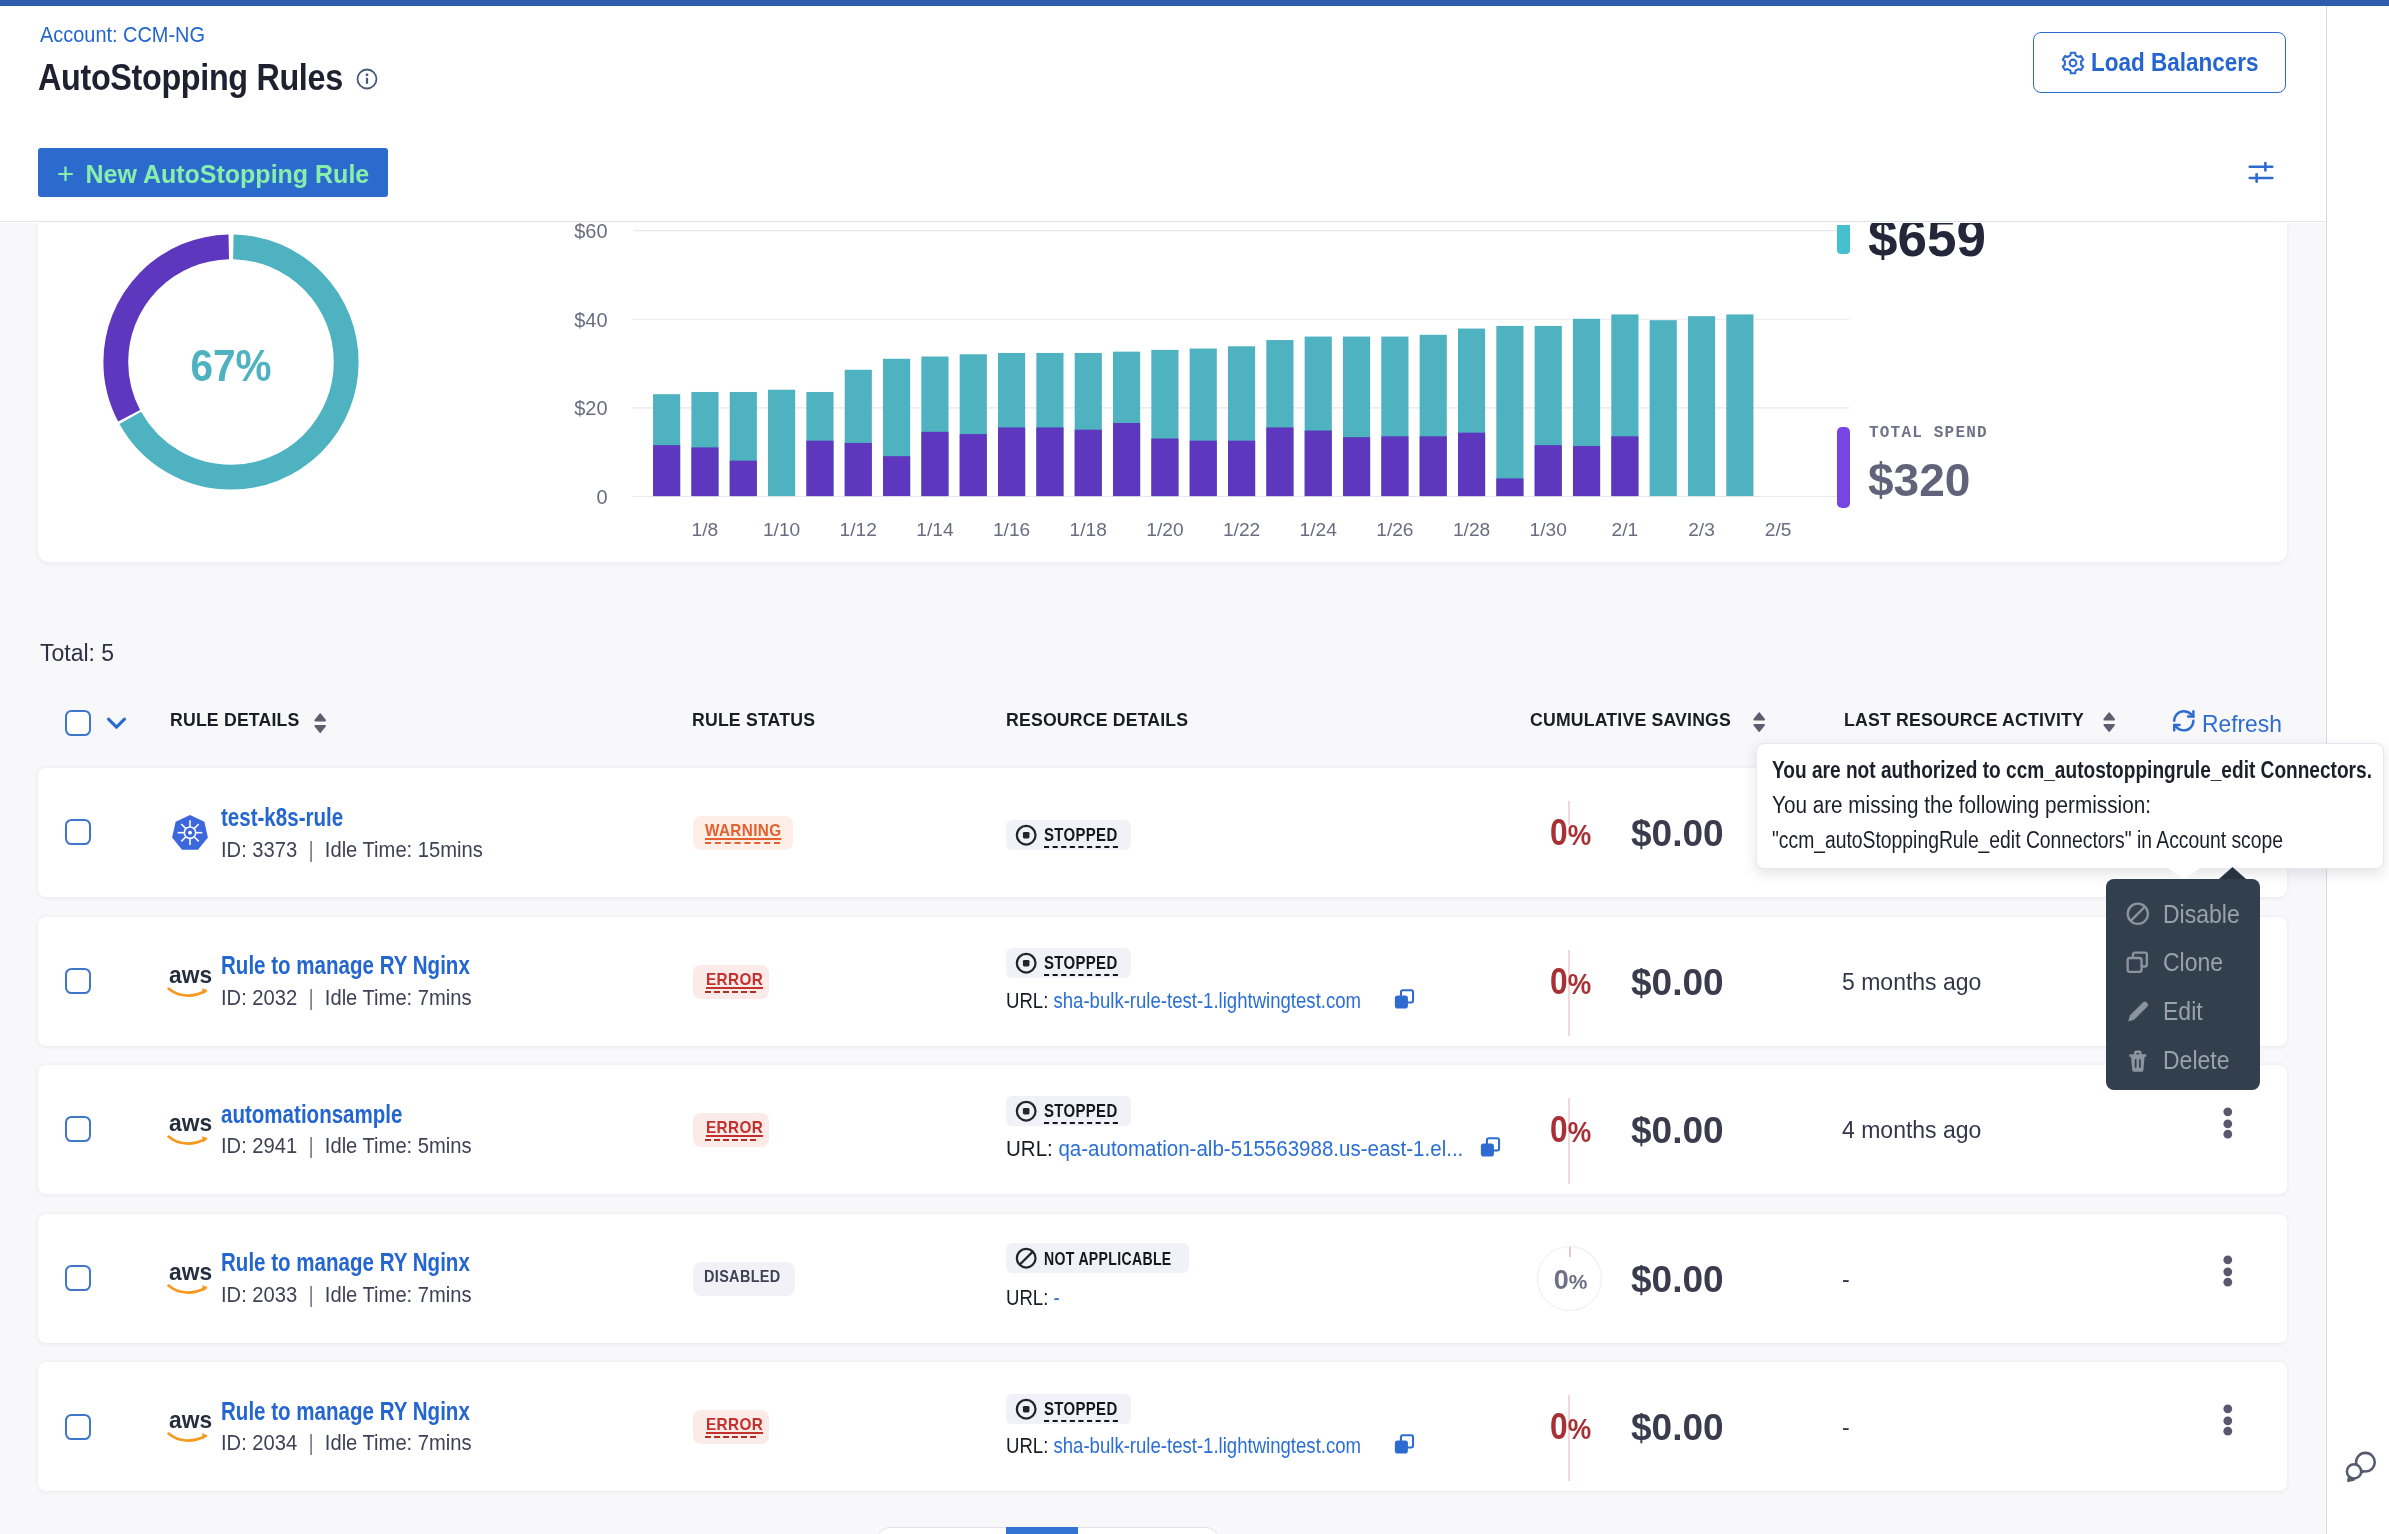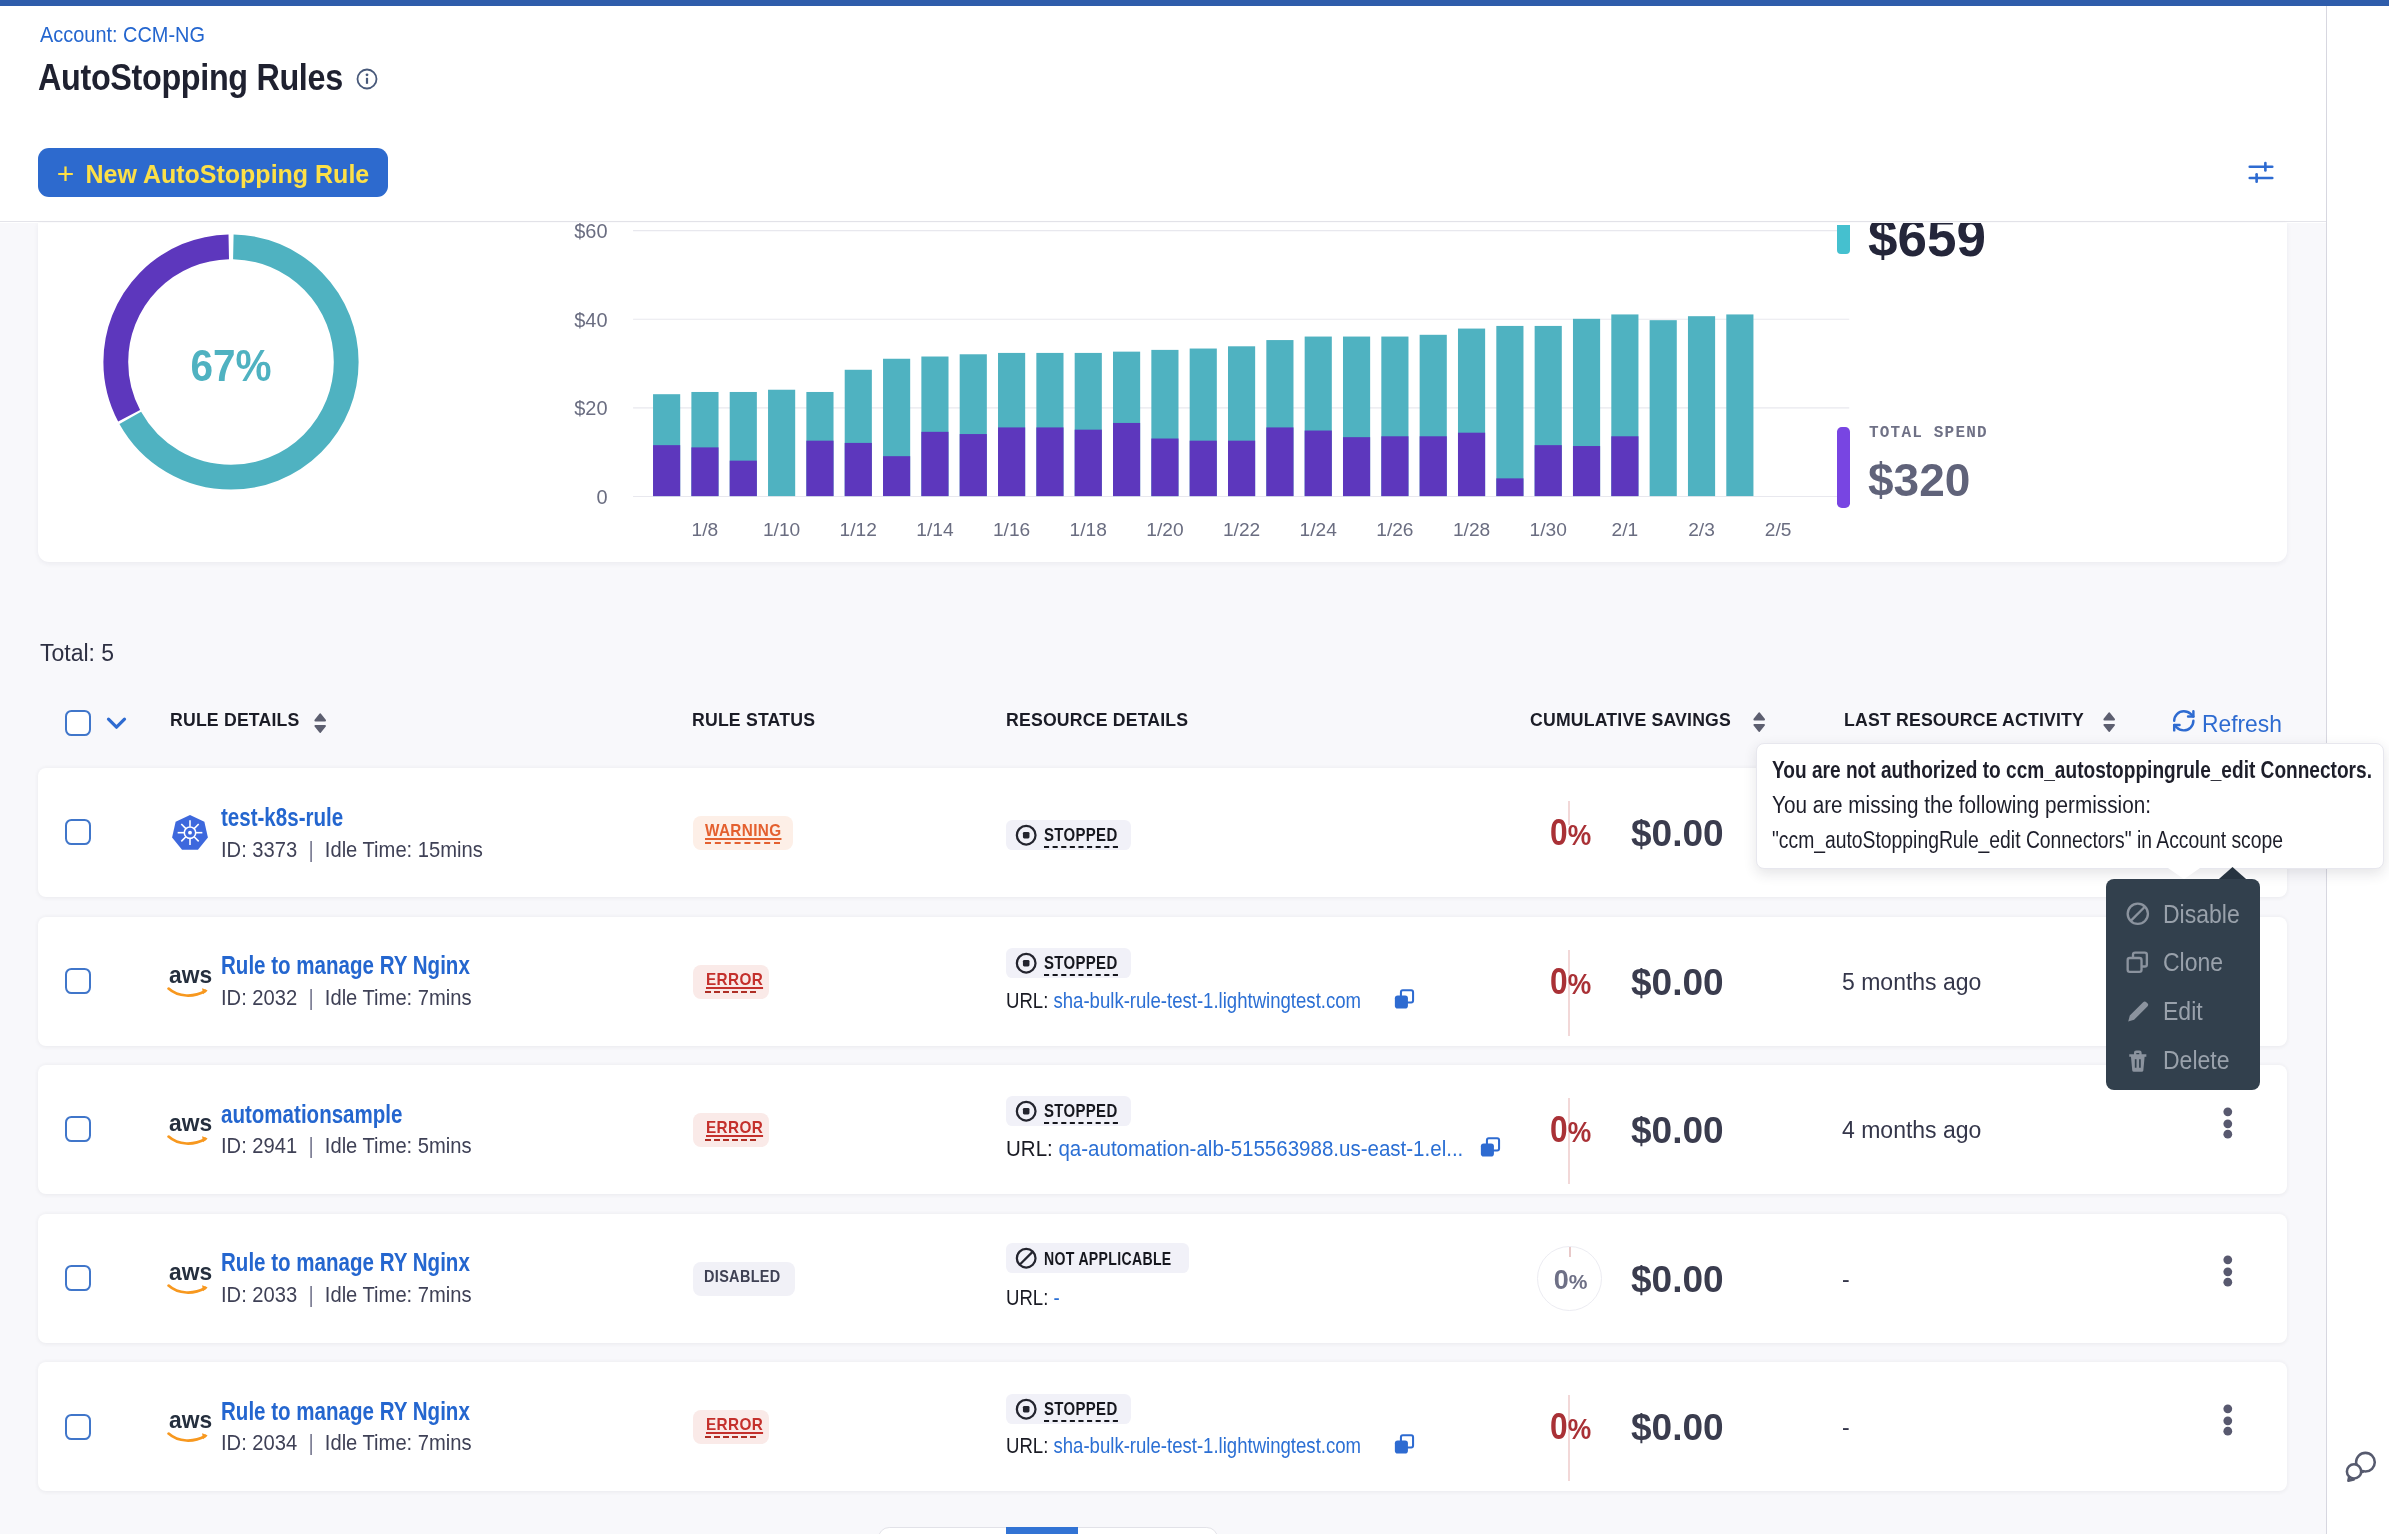--- a/index.html
+++ b/index.html
@@ -12,21 +12,21 @@
 #rightline { left:2326px; top:5.6px; width:0.8px; height:1529px; background:#d7d7e0; }
 
 
 #hdr { left:0; top:5.6px; width:2326px; height:116px; background:#fff; border-bottom:0.8px solid #e6e6ec; }
 #acct { left:40px; top:21.6px; font-size:22.4px; color:#2466cf; transform:scaleX(0.89); transform-origin:0 0; white-space:nowrap; }
 #title { left:38px; top:57px; font-size:37px; font-weight:bold; color:#1f2130; letter-spacing:-0.4px; transform:scaleX(0.875); transform-origin:0 0; white-space:nowrap; }
 #lbbtn { left:2033px; top:32px; width:253px; height:61px; border:1.6px solid #2e6bd1; border-radius:8px; background:#fff; color:#2465cf; font-weight:bold; font-size:25px; line-height:58px; }
 
 
 #tbar { left:0; top:121px; width:2326px; height:101px; background:#fff; border-bottom:0.8px solid #e4e4ea; }
-#newbtn { left:38px; top:148px; width:350px; height:49px; background:#2d6ace; border-radius:11px; color:#fde047; font-weight:bold; font-size:25px; line-height:49px; text-align:center; }
+#newbtn { left:38px; top:148px; width:350px; height:49px; background:#2d6ace; border-radius:3px; color:#86efac; font-weight:bold; font-size:25px; line-height:49px; text-align:center; }
 #search { left:1487px; top:149px; width:343px; height:46px; border:1.6px solid #d8d9e3; border-radius:6.4px; background:#fff; }
 #search span { position:absolute; left:51px; top:9.6px; font-size:24px; color:#9496ad; }
 #nofilter { left:1858px; top:149px; width:350px; height:46px; background:#eff0f6; border:0.8px solid #d9dae4; border-radius:6.4px; }
 #nofilter span { position:absolute; left:32px; top:9.6px; font-size:24px; color:#696b83; font-weight:500; }
 
 
 #content { left:0; top:223px; width:2326px; height:1312px; background:#f8f8fb; }
 
 
 #chartcard { left:38px; top:223px; width:2249px; height:339px; background:#fff; border-radius:0 0 11.2px 11.2px; box-shadow:0 1.6px 4.8px rgba(40,41,61,0.06); overflow:hidden; }
@@ -79,20 +79,29 @@
   <div class="abs" id="topbar"></div>
   <div class="abs" id="rightline"></div>
   <div class="abs" id="hdr"></div>
   <div class="abs" id="acct">Account: CCM-NG</div>
   <div class="abs" id="title">AutoStopping Rules</div>
   <svg class="abs" style="left:355px;top:67px;" width="24" height="24" viewBox="0 0 24 24">
       <circle cx="12" cy="12" r="9.5" fill="none" stroke="#48597a" stroke-width="1.8"></circle>
       <circle cx="12" cy="7.8" r="1.4" fill="#48597a"></circle>
       <line x1="12" y1="10.8" x2="12" y2="16.8" stroke="#48597a" stroke-width="2.2"></line>
     </svg>
+  <div class="abs" id="lbbtn">
+      <svg style="position:absolute;left:25.6px;top:17px;" width="26" height="26" viewBox="0 0 24 24">
+        <g fill="none" stroke="#2e6bd1" stroke-width="1.9">
+          <circle cx="12" cy="12" r="3.1"></circle>
+          <path d="M19.4 13.5a7.5 7.5 0 0 0 0-3l2-1.6-2-3.4-2.4 1a7.5 7.5 0 0 0-2.6-1.5L14 2.5h-4L9.6 5a7.5 7.5 0 0 0-2.6 1.5l-2.4-1-2 3.4 2 1.6a7.5 7.5 0 0 0 0 3l-2 1.6 2 3.4 2.4-1a7.5 7.5 0 0 0 2.6 1.5l0.4 2.5h4l0.4-2.5a7.5 7.5 0 0 0 2.6-1.5l2.4 1 2-3.4Z" stroke-linejoin="round"></path>
+        </g>
+      </svg>
+      <span style="position:absolute;left:57px;top:0;white-space:nowrap;transform:scaleX(0.90);transform-origin:0 0;">Load Balancers</span>
+    </div>
   <div class="abs" id="tbar"></div>
   <div class="abs" id="newbtn"><span style="font-weight:normal;font-size:30px;position:relative;top:0.8px;margin-right:11.2px;">+</span>New AutoStopping Rule</div>
   <svg class="abs" style="left:2246px;top:158px;" width="30" height="30" viewBox="0 0 24 24">
       <g stroke="#2e6bd1" stroke-width="2.1" stroke-linecap="round">
         <line x1="3" y1="7" x2="21" y2="7"></line>
         <line x1="3" y1="16" x2="21" y2="16"></line>
         <line x1="15.5" y1="4" x2="15.5" y2="10"></line>
         <line x1="8.5" y1="13" x2="8.5" y2="19"></line>
       </g>
     </svg>

